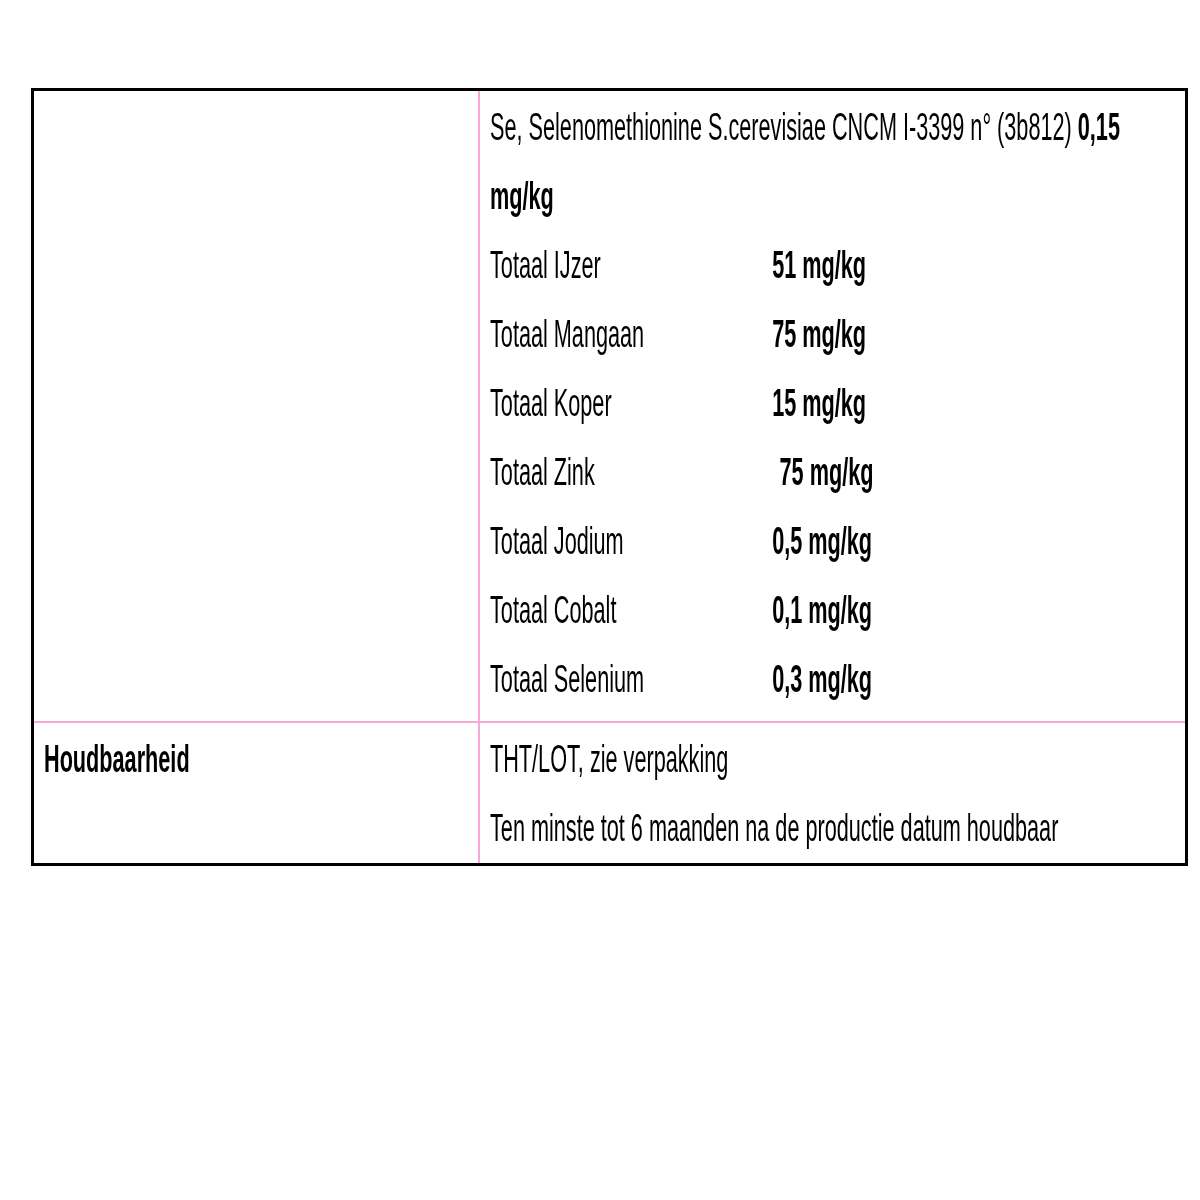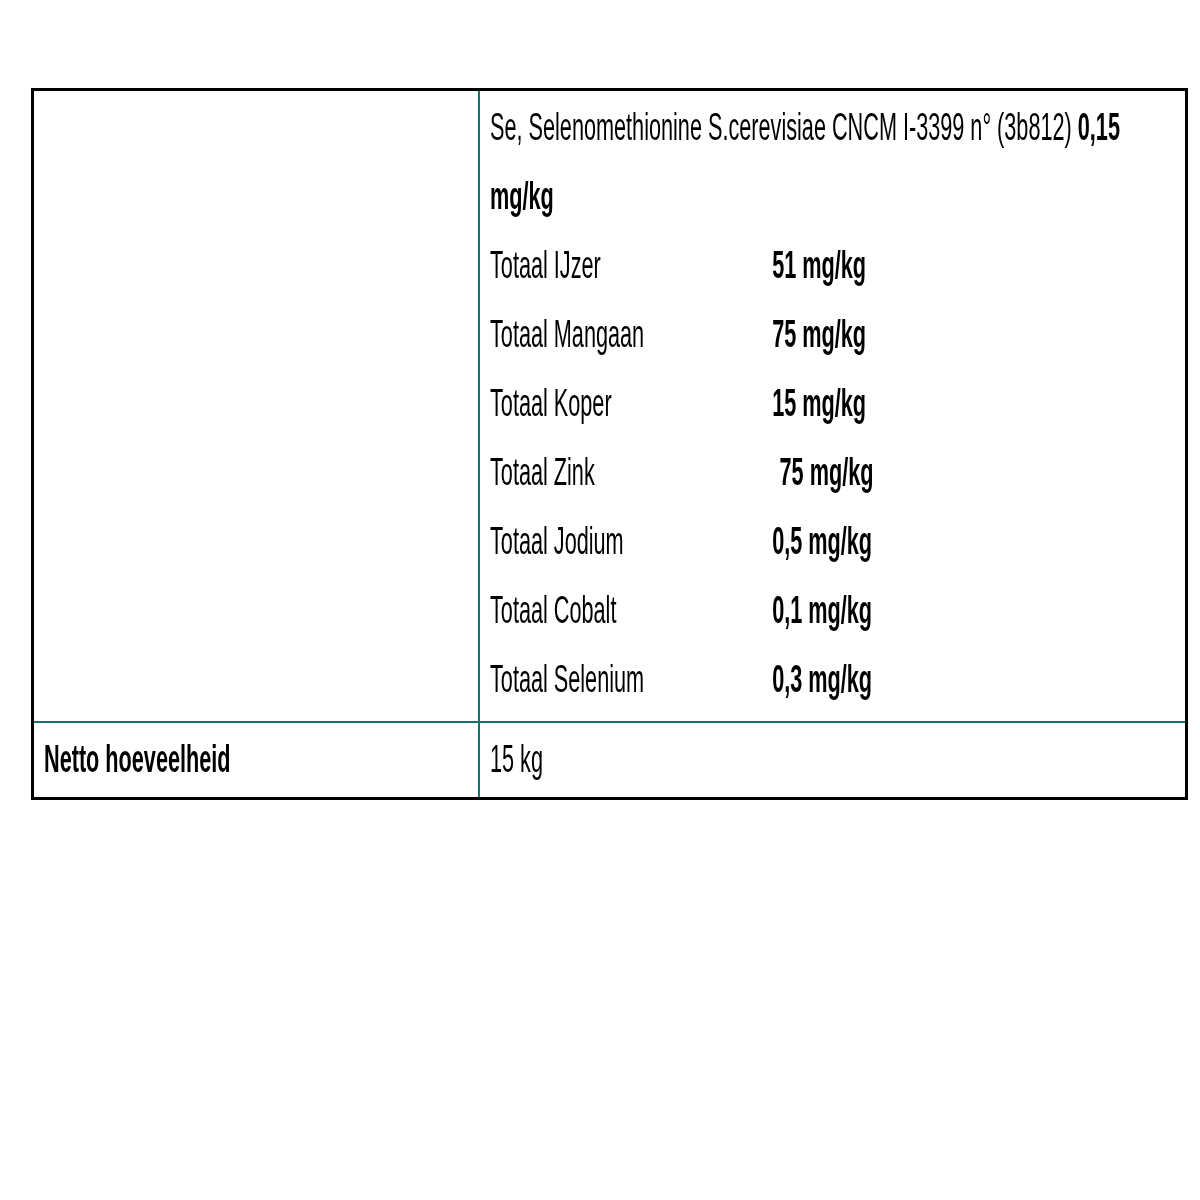--- a/index.html
+++ b/index.html
@@ -21,21 +21,21 @@
   table.spec-table {
     position: absolute;
     left: 31px;
     top: 88px;
     width: 1143px;
     border-collapse: collapse;
     table-layout: fixed;
     border: 3px solid #000000;
   }
   table.spec-table td {
-    border: 2px solid #0f766e;
+    border: 2px solid #f9a8d4;
     vertical-align: top;
     padding: 2px 0 0 10px;
     overflow: hidden;
   }
   td.col-label { width: 434px; }
   td.col-value { width: 695px; }
 
   tr.row-analytics td { height: 628px; }
   tr.row-shelf     td { height: 137px; }
   tr.row-reference td { height: 138px; }
@@ -108,28 +108,29 @@
             <span class="tabval">0,1 mg/kg</span>
           </div>
           <div class="ln">
             <span>Totaal Selenium</span>
             <span class="tabval">0,3 mg/kg</span>
           </div>
         </div>
       </td>
     </tr>
 
-
-
-    <tr class="row-net">
+    <tr class="row-shelf">
       <td class="col-label">
-        <div class="squeeze squeeze-label b">Netto hoeveelheid</div>
+        <div class="squeeze squeeze-label b">Houdbaarheid</div>
       </td>
       <td class="col-value">
         <div class="squeeze squeeze-value">
-          <div class="ln">15 kg</div>
+          <div class="ln">THT/LOT, zie verpakking</div>
+          <div class="ln">Ten minste tot 6 maanden na de productie datum houdbaar</div>
         </div>
       </td>
     </tr>
+
+
 
   </tbody>
     </table>
 </div>
 
 </body></html>

